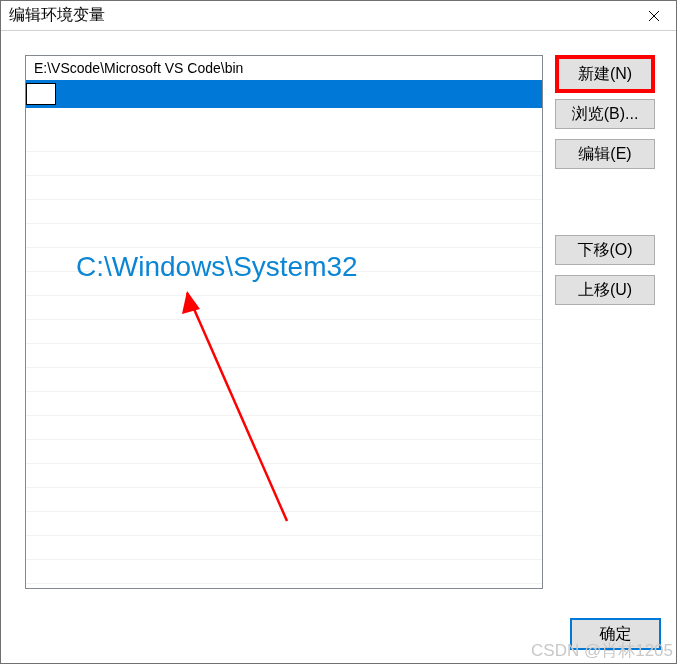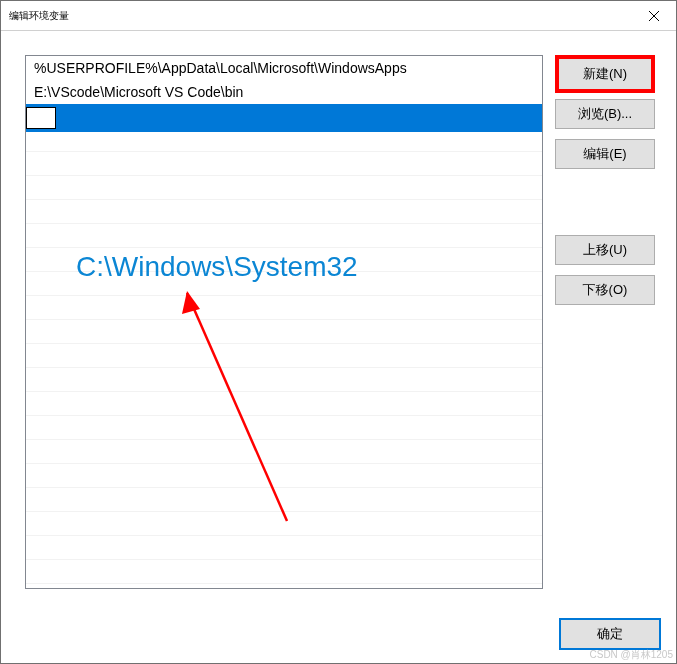--- a/index.html
+++ b/index.html
@@ -25,21 +25,21 @@
     }
     .titlebar {
       height: 30px;
       border-bottom: 1px solid #d0d0d0;
       display: flex;
       align-items: center;
       padding-left: 8px;
       position: relative;
     }
     .title {
-      font-size: 10px;
+      font-size: 16px;
       color: #000;
     }
     .close-btn {
       position: absolute;
       right: 0;
       top: 0;
       width: 45px;
       height: 29px;
       display: flex;
       align-items: center;
@@ -107,21 +107,21 @@
       width: 104px;
       margin-left: 12px;
       display: flex;
       flex-direction: column;
     }
     .btn {
       width: 100px;
       height: 30px;
       background: #e1e1e1;
       border: 1px solid #adadad;
-      font-size: 13px;
+      font-size: 16px;
       font-family: "Microsoft YaHei", sans-serif;
       cursor: pointer;
       margin-bottom: 10px;
       display: flex;
       align-items: center;
       justify-content: center;
     }
     .btn.highlighted {
       border: 4px solid #ff0000;
       height: 38px;
@@ -129,21 +129,21 @@
     }
     .gap-large { height: 56px; }
     .gap-medium { height: 40px; }
     .footer {
       display: flex;
       justify-content: flex-end;
       padding: 6px 16px 14px 0;
       gap: 12px;
     }
     .footer .btn {
-      width: 100px;
+      width: 89px;
       margin-bottom: 0;
     }
     .footer .btn.primary {
       border: 1px solid #0078d7;
       background: #e1e1e1;
       outline: 1px solid #0078d7;
     }
     .annotation-text {
       position: absolute;
       color: #0b86d4;
@@ -157,41 +157,40 @@
       position: absolute;
       top: 60px;
       left: 36px;
       pointer-events: none;
     }
     .watermark {
       position: absolute;
       bottom: 2px;
       right: 4px;
       color: #c8c8c8;
-      font-size: 10px;
+      font-size: 17px;
       font-family: "Microsoft YaHei", sans-serif;
     }
   </style>
 </head>
 <body>
 
 <div class="dialog">
   <div class="titlebar">
     <span class="title">编辑环境变量</span>
     <div class="close-btn">
       <svg viewBox="0 0 10 10">
         <line x1="0" y1="0" x2="10" y2="10" stroke="#000" stroke-width="1"></line>
         <line x1="10" y1="0" x2="0" y2="10" stroke="#000" stroke-width="1"></line>
       </svg>
     </div>
   </div>
 
   <div class="content-area">
     <div class="listbox">
-      <div class="list-item">%USERPROFILE%\AppData\Local\Microsoft\WindowsApps</div>
       <div class="list-item">E:\VScode\Microsoft VS Code\bin</div>
       <div class="list-item selected">
         <span class="edit-box" value=""></span><span class="selected-fill"></span>
       </div>
       <div class="list-rows">
         <div class="ruled-line"></div>
           <div class="ruled-line"></div>
           <div class="ruled-line"></div>
         <div class="ruled-line"></div>
           <div class="ruled-line"></div>
@@ -210,22 +209,22 @@
           <div class="ruled-line"></div>
         <div class="ruled-line"></div>
       </div>
     </div>
 
     <div class="button-column">
       <button class="btn highlighted">新建(N)</button>
       <button class="btn">浏览(B)...</button>
       <button class="btn">编辑(E)</button>
       <div class="gap-large"></div>
+      <button class="btn">下移(O)</button>
       <button class="btn">上移(U)</button>
-      <button class="btn">下移(O)</button>
       <div class="gap-medium"></div>
     </div>
 
     <div class="annotation-text">C:\Windows\System32</div>
 
     <svg class="arrow-svg" width="280" height="440">
       <line x1="250" y1="430" x2="150" y2="202" stroke="#ff0000" stroke-width="2.5"></line>
       <polygon points="150,200 163,218 145,223" fill="#ff0000"></polygon>
     </svg>
   </div>

